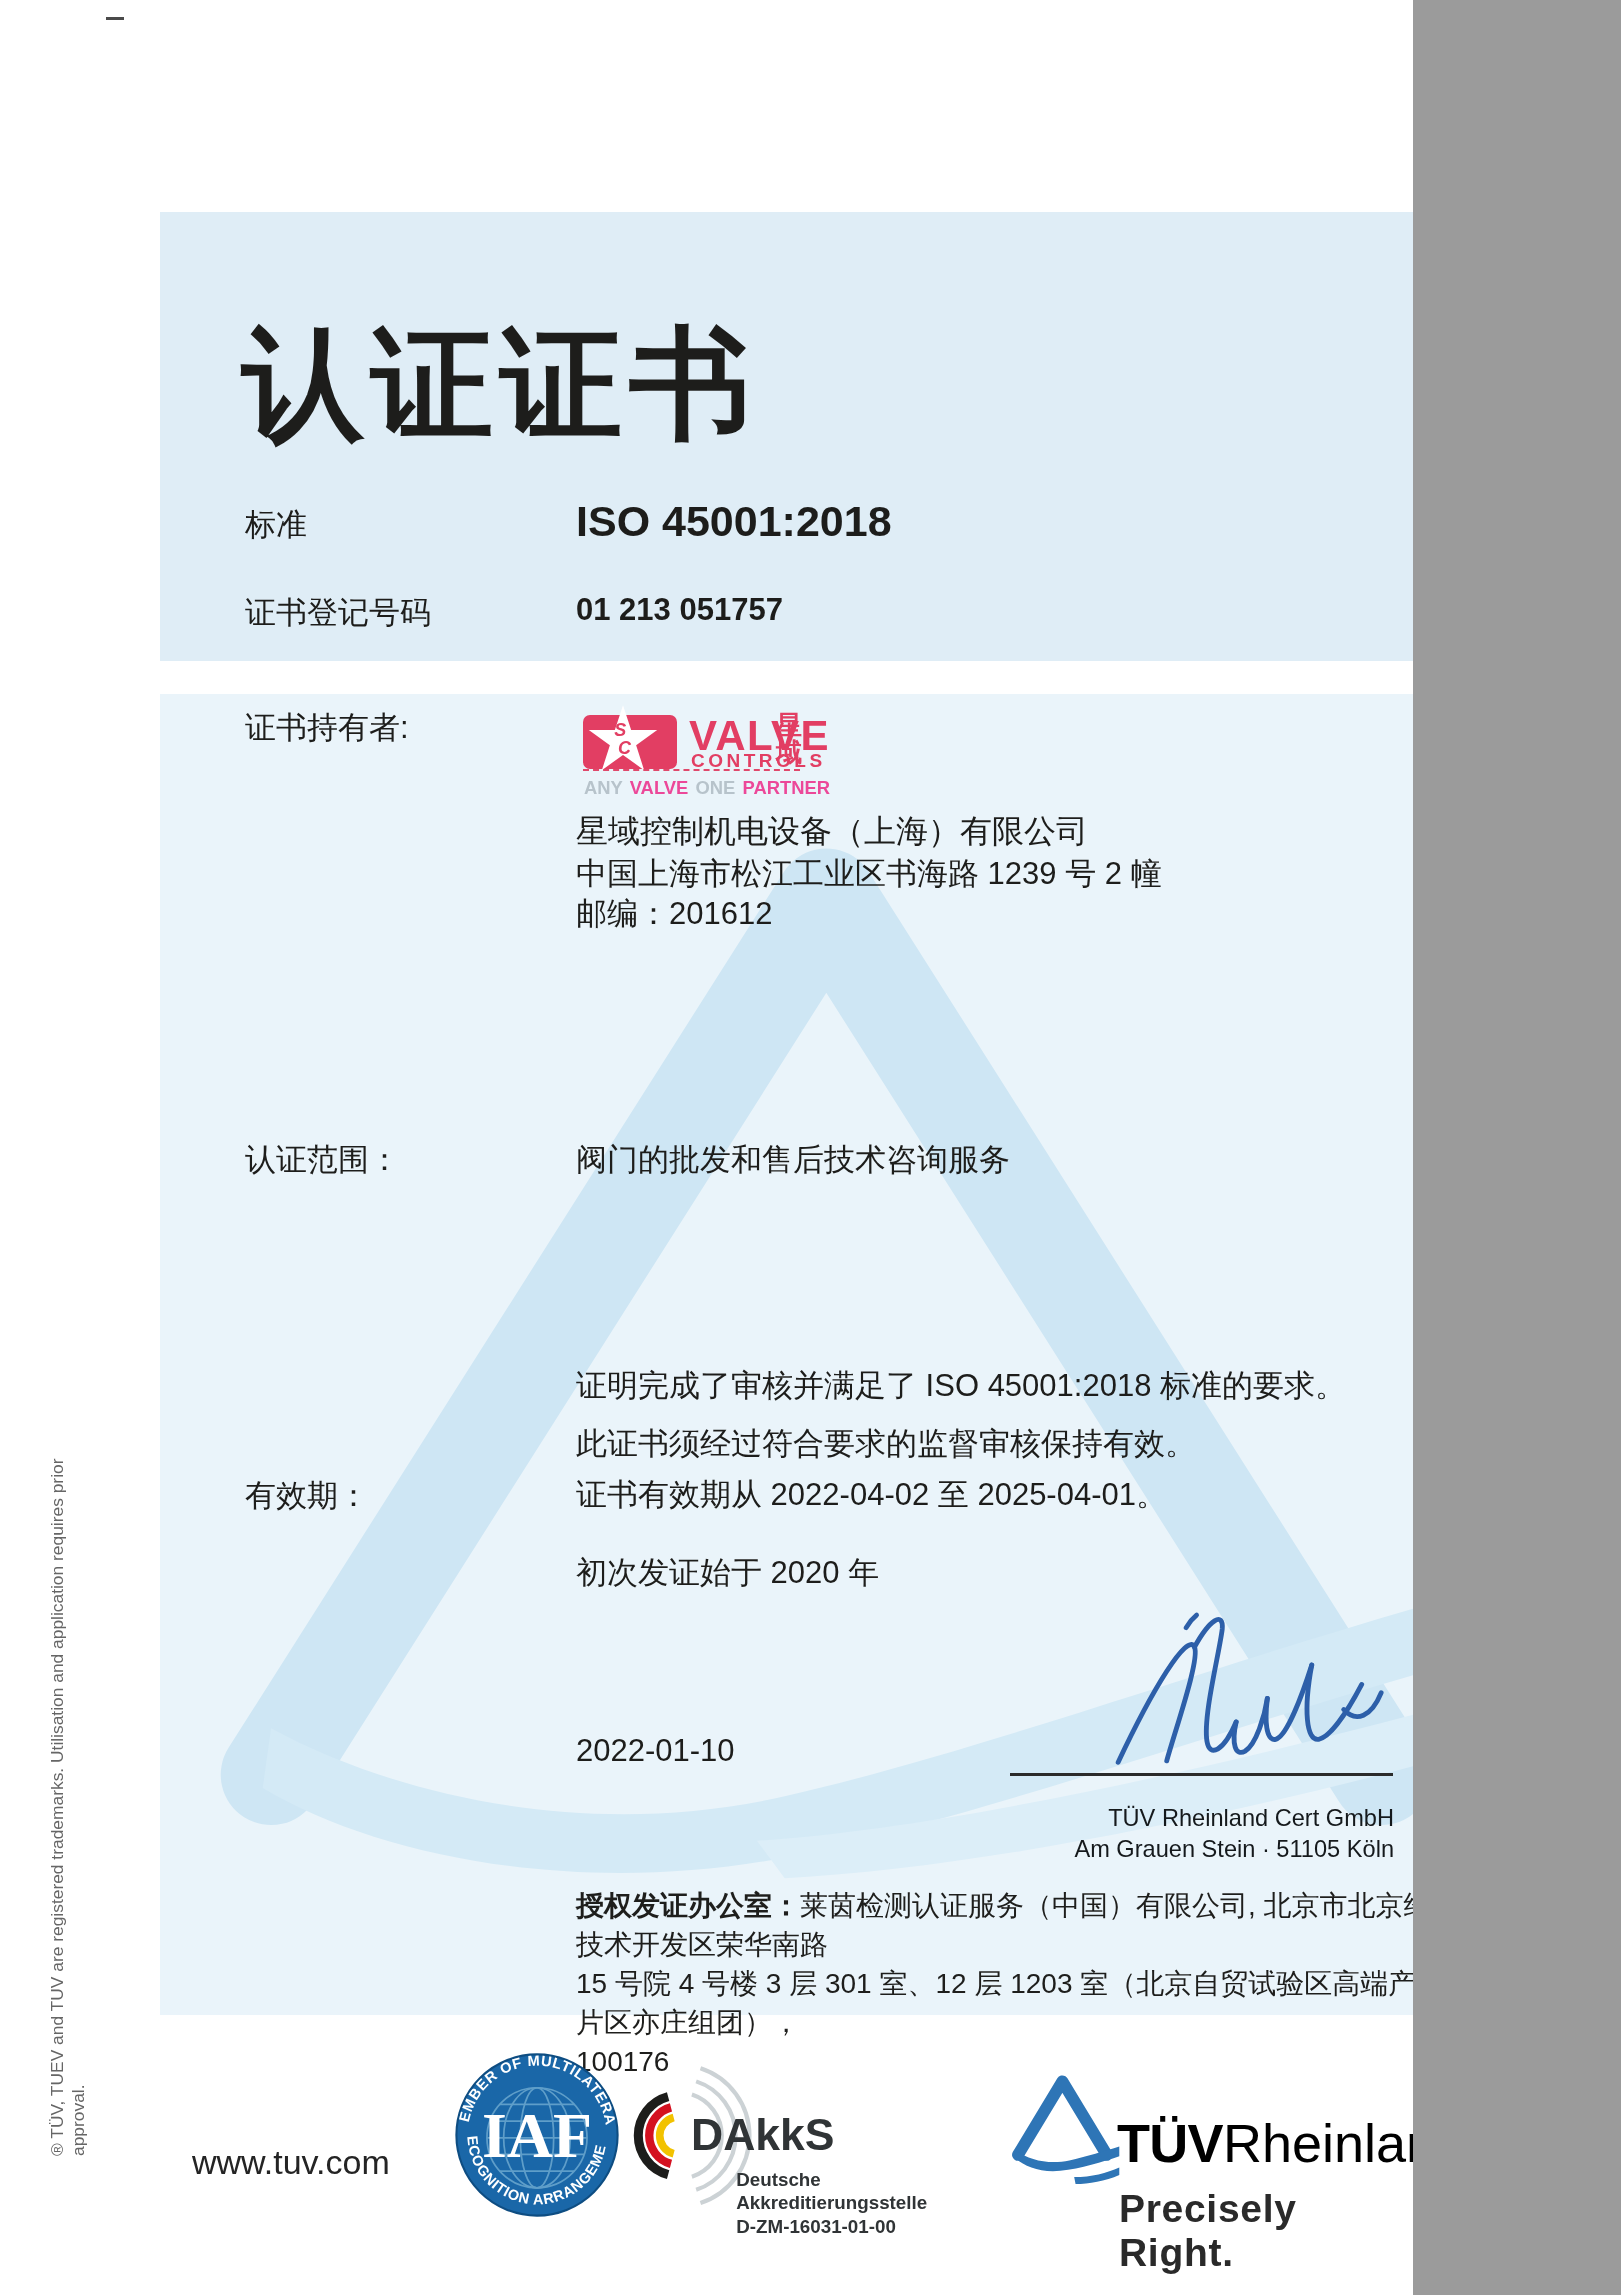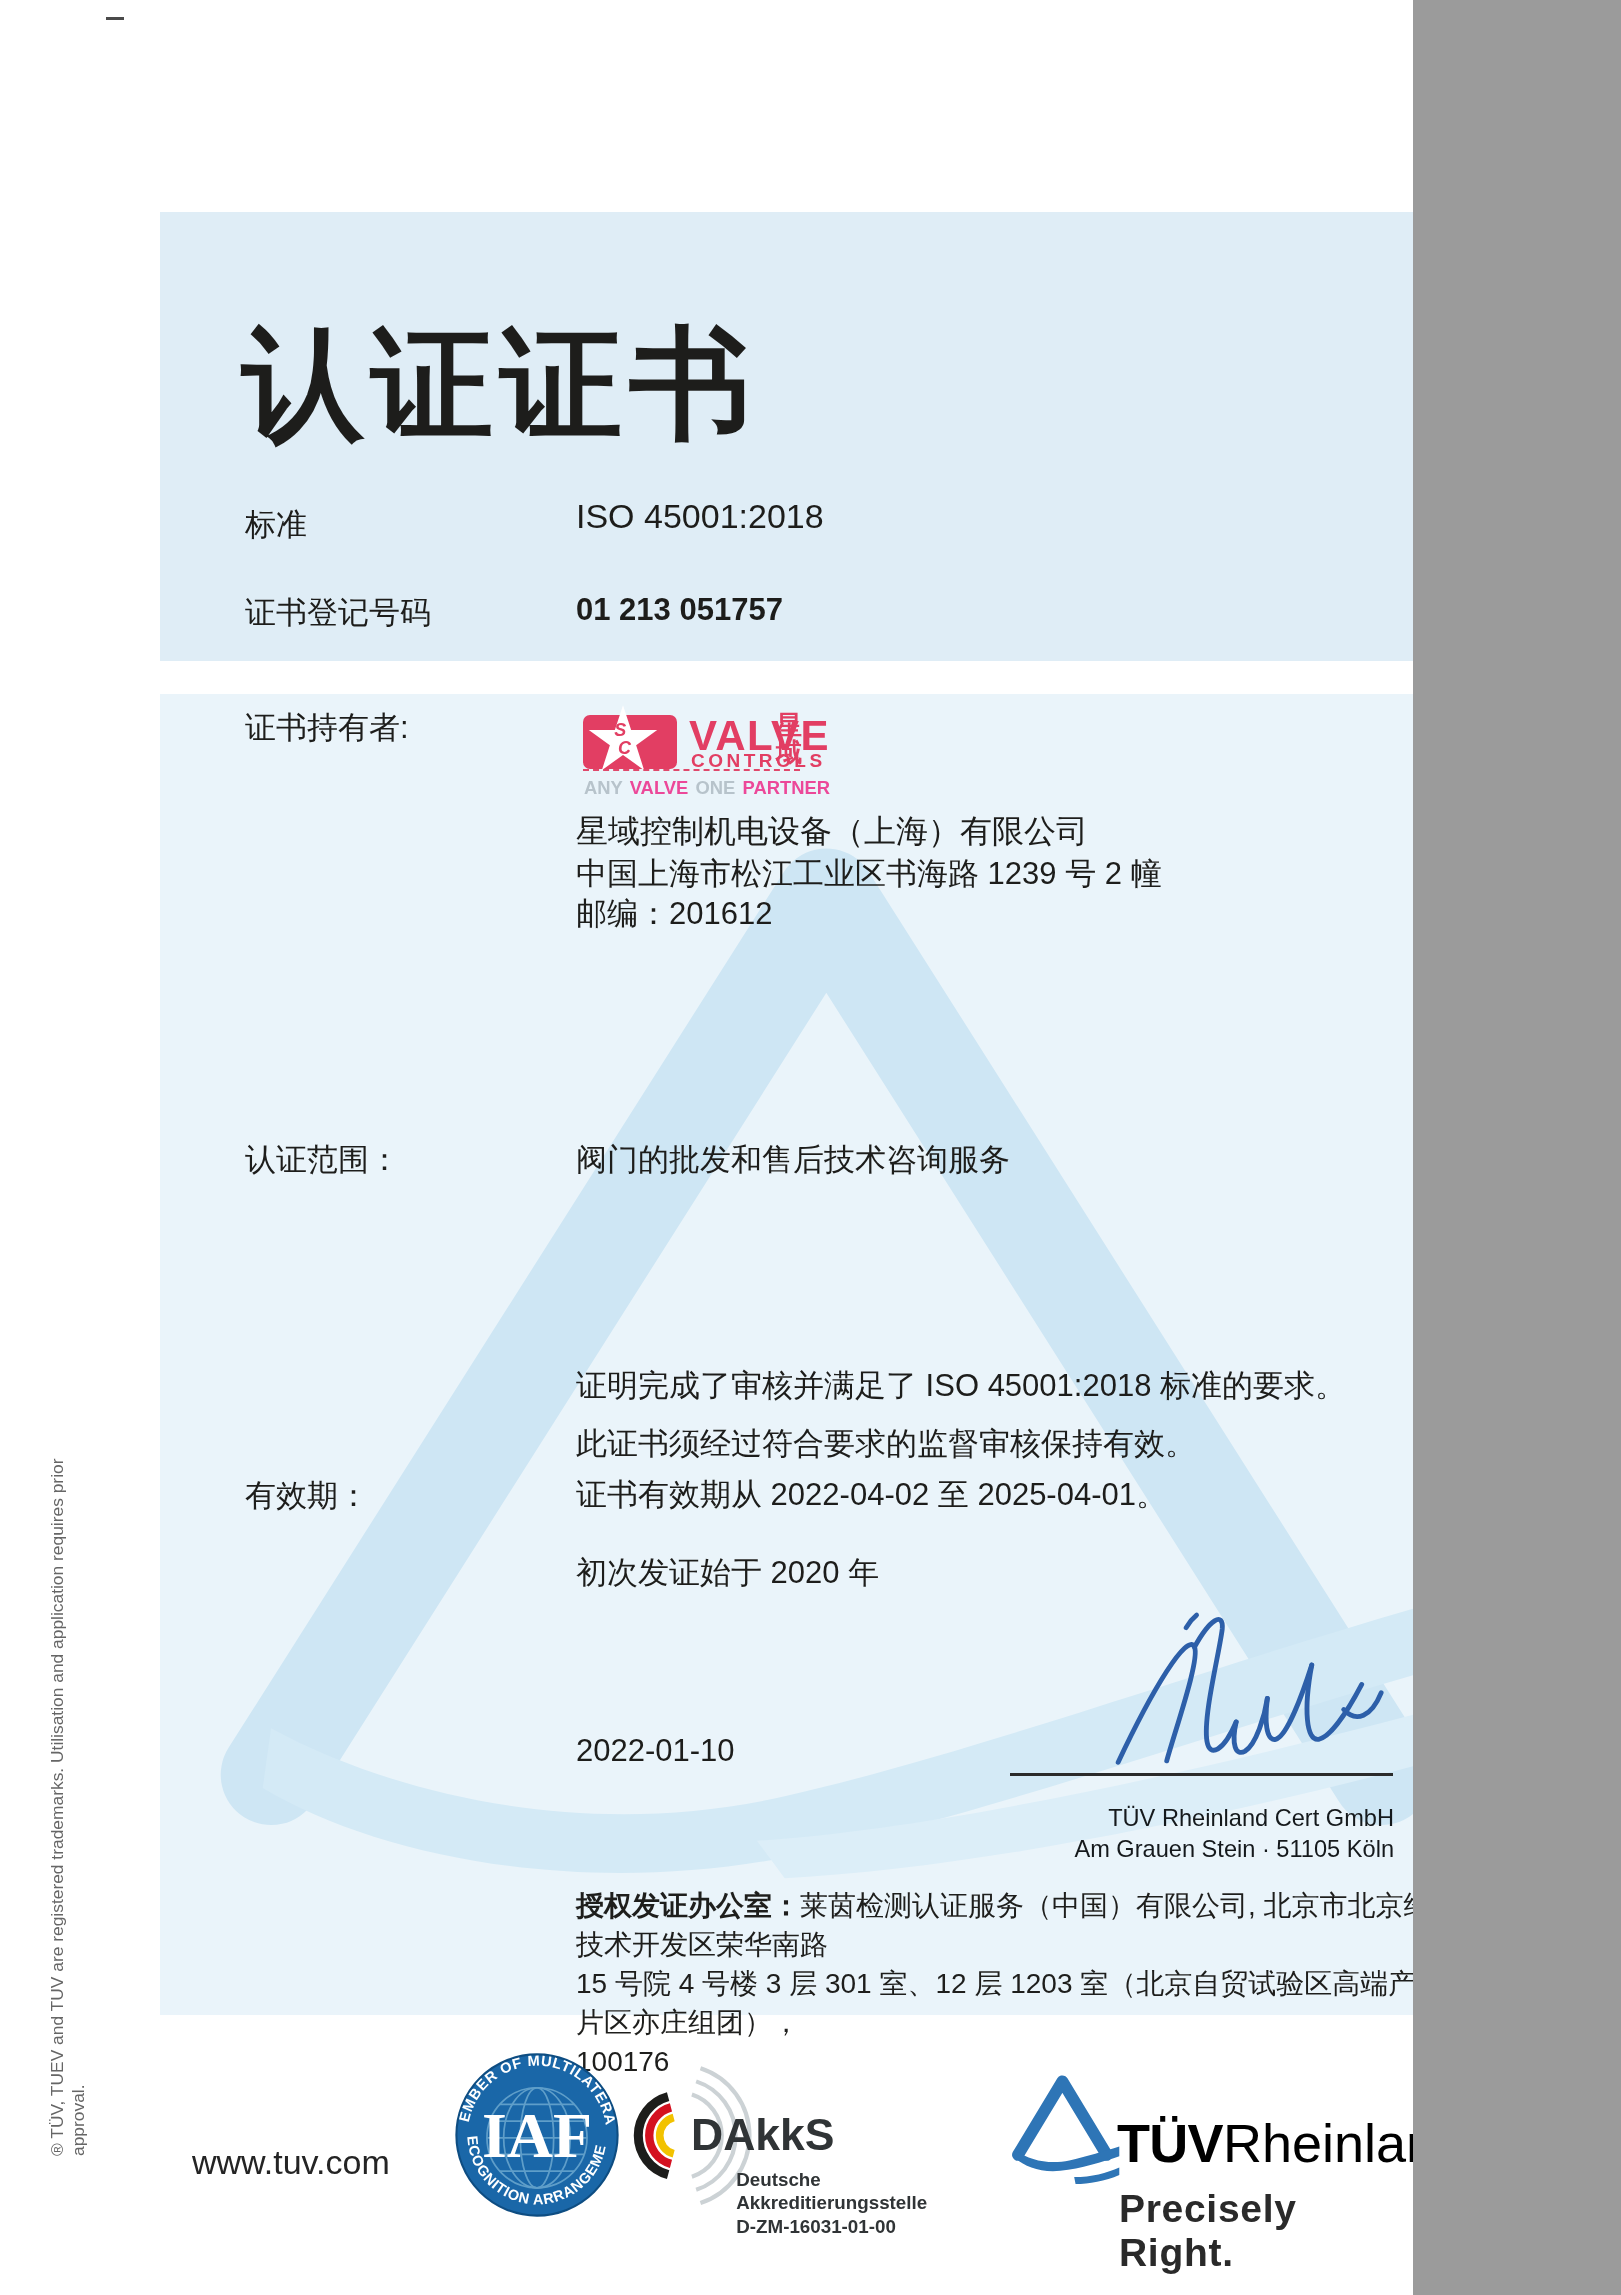--- a/index.html
+++ b/index.html
@@ -8,21 +8,21 @@
   .abs{position:absolute;}
   .crop{position:absolute;background:#4a4a4a;width:18px;height:3.5px;}
   .panel{position:absolute;left:160px;width:1291px;}
   .panel-top{top:212px;height:449px;background:#dfedf6;}
   .panel-main{top:694px;height:1321px;background:#eaf4fa;overflow:hidden;}
   .title{position:absolute;left:242px;top:304px;font-size:122px;letter-spacing:7px;
          font-weight:600;color:#1d1d1b;}
   .lbl{position:absolute;left:245px;font-size:31px;color:#1d1d1b;}
   .val{position:absolute;left:576px;font-size:31px;color:#1d1d1b;}
   .b{font-weight:700;}
-  .std-val{font-size:34px;font-weight:400;}
+  .std-val{font-size:43px;font-weight:700;}
   .reg-val{font-size:31px;font-weight:700;}
   .company{font-size:32px;font-weight:400;text-align:center;}
   .vline{line-height:39px;}
   .office{position:absolute;left:576px;top:1886px;width:889px;font-size:28px;}
   .office div{line-height:39px;}
   .sig-line{position:absolute;left:1010px;top:1773px;width:383px;height:2.8px;background:#2b2b2b;}
   .sig-block{position:absolute;left:1000px;top:1803px;width:394px;text-align:right;
              font-size:23.6px;line-height:31px;color:#15191c;}
   .side-note{position:absolute;left:47px;top:2156px;width:719px;transform-origin:0 0;
              transform:rotate(-90deg);font-size:17.4px;color:#666;}

